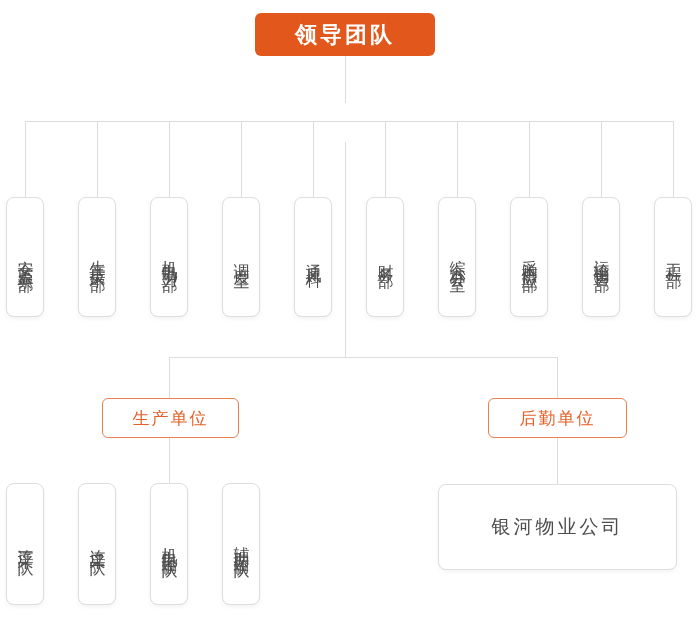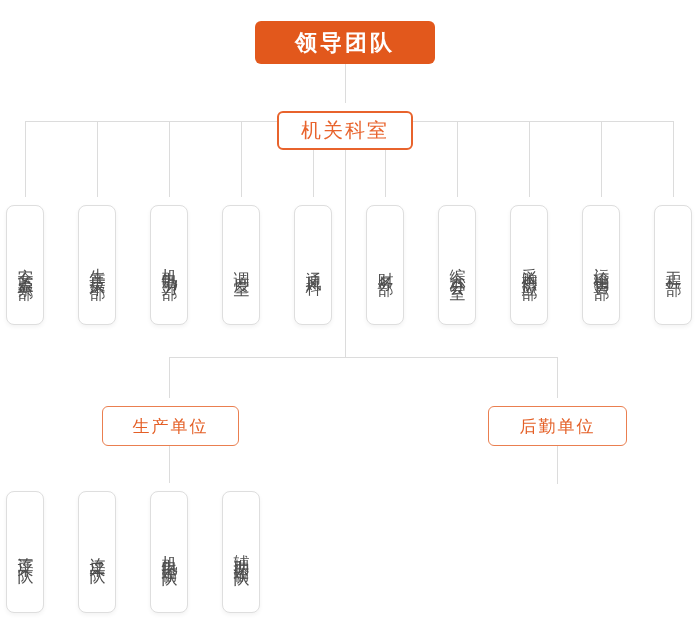--- a/index.html
+++ b/index.html
@@ -3,21 +3,21 @@
 <meta charset="utf-8">
 <style>
   html,body{margin:0;padding:0;background:#ffffff;}
   .canvas{
     position:relative;width:700px;height:636px;background:#ffffff;
     font-family:"Liberation Sans","DejaVu Sans",sans-serif;overflow:hidden;
   }
   .line{position:absolute;background:#dcdcdc;}
   .node{
     position:absolute;box-sizing:border-box;background:#ffffff;
-    display:flex;align-items:center;justify-content:center;text-align:left;margin-top:8px;
+    display:flex;align-items:center;justify-content:center;text-align:left;
   }
   .root{
     background:#e2581c;color:#ffffff;border-radius:6px;
     font-size:22px;letter-spacing:3px;font-weight:bold;
   }
   .office{
     border:2px solid #e8632c;color:#e8632c;border-radius:6px;
     font-size:20px;letter-spacing:2px;
   }
   .unit{
@@ -55,35 +55,35 @@
   <div class="line" style="left:673px;top:121px;width:1px;height:76px;"></div>
   <div class="line" style="left:345px;top:142px;width:1px;height:215px;"></div>
   <div class="line" style="left:169px;top:357px;width:389px;height:1px;"></div>
   <div class="line" style="left:169px;top:357px;width:1px;height:41px;"></div>
   <div class="line" style="left:557px;top:357px;width:1px;height:41px;"></div>
   <div class="line" style="left:169px;top:438px;width:1px;height:45px;"></div>
   <div class="line" style="left:557px;top:438px;width:1px;height:46px;"></div>
 
   <div class="node root" style="left:255px;top:13px;width:180px;height:43px;">领导团队</div>
 
-  <div class="node office" style="left:277px;top:103px;width:136px;height:39px;">机关科室</div>
 
   <div class="node vbox" style="left:6px;top:197px;width:38px;height:120px;">安全监察部</div>
   <div class="node vbox" style="left:78px;top:197px;width:38px;height:120px;">生产技术部</div>
   <div class="node vbox" style="left:150px;top:197px;width:38px;height:120px;">机电动力部</div>
   <div class="node vbox" style="left:222px;top:197px;width:38px;height:120px;">调度室</div>
   <div class="node vbox" style="left:294px;top:197px;width:38px;height:120px;">通风科</div>
   <div class="node vbox" style="left:366px;top:197px;width:38px;height:120px;">财务部</div>
   <div class="node vbox" style="left:438px;top:197px;width:38px;height:120px;">综合办公室</div>
   <div class="node vbox" style="left:510px;top:197px;width:38px;height:120px;">采购供应部</div>
   <div class="node vbox" style="left:582px;top:197px;width:38px;height:120px;">运输销售部</div>
   <div class="node vbox" style="left:654px;top:197px;width:38px;height:120px;">工程部</div>
 
   <div class="node unit" style="left:488px;top:398px;width:139px;height:40px;">后勤单位</div>
   <div class="node unit" style="left:102px;top:398px;width:137px;height:40px;">生产单位</div>
 
   <div class="node vbox" style="left:6px;top:483px;width:38px;height:122px;">连采一队</div>
   <div class="node vbox" style="left:78px;top:483px;width:38px;height:122px;">连采二队</div>
   <div class="node vbox" style="left:150px;top:483px;width:38px;height:122px;">机电运输队</div>
   <div class="node vbox" style="left:222px;top:483px;width:38px;height:122px;">辅助运输队</div>
 
+  <div class="node company" style="left:438px;top:484px;width:239px;height:86px;">银河物业公司</div>
 
 </div>
 
 </body></html>

